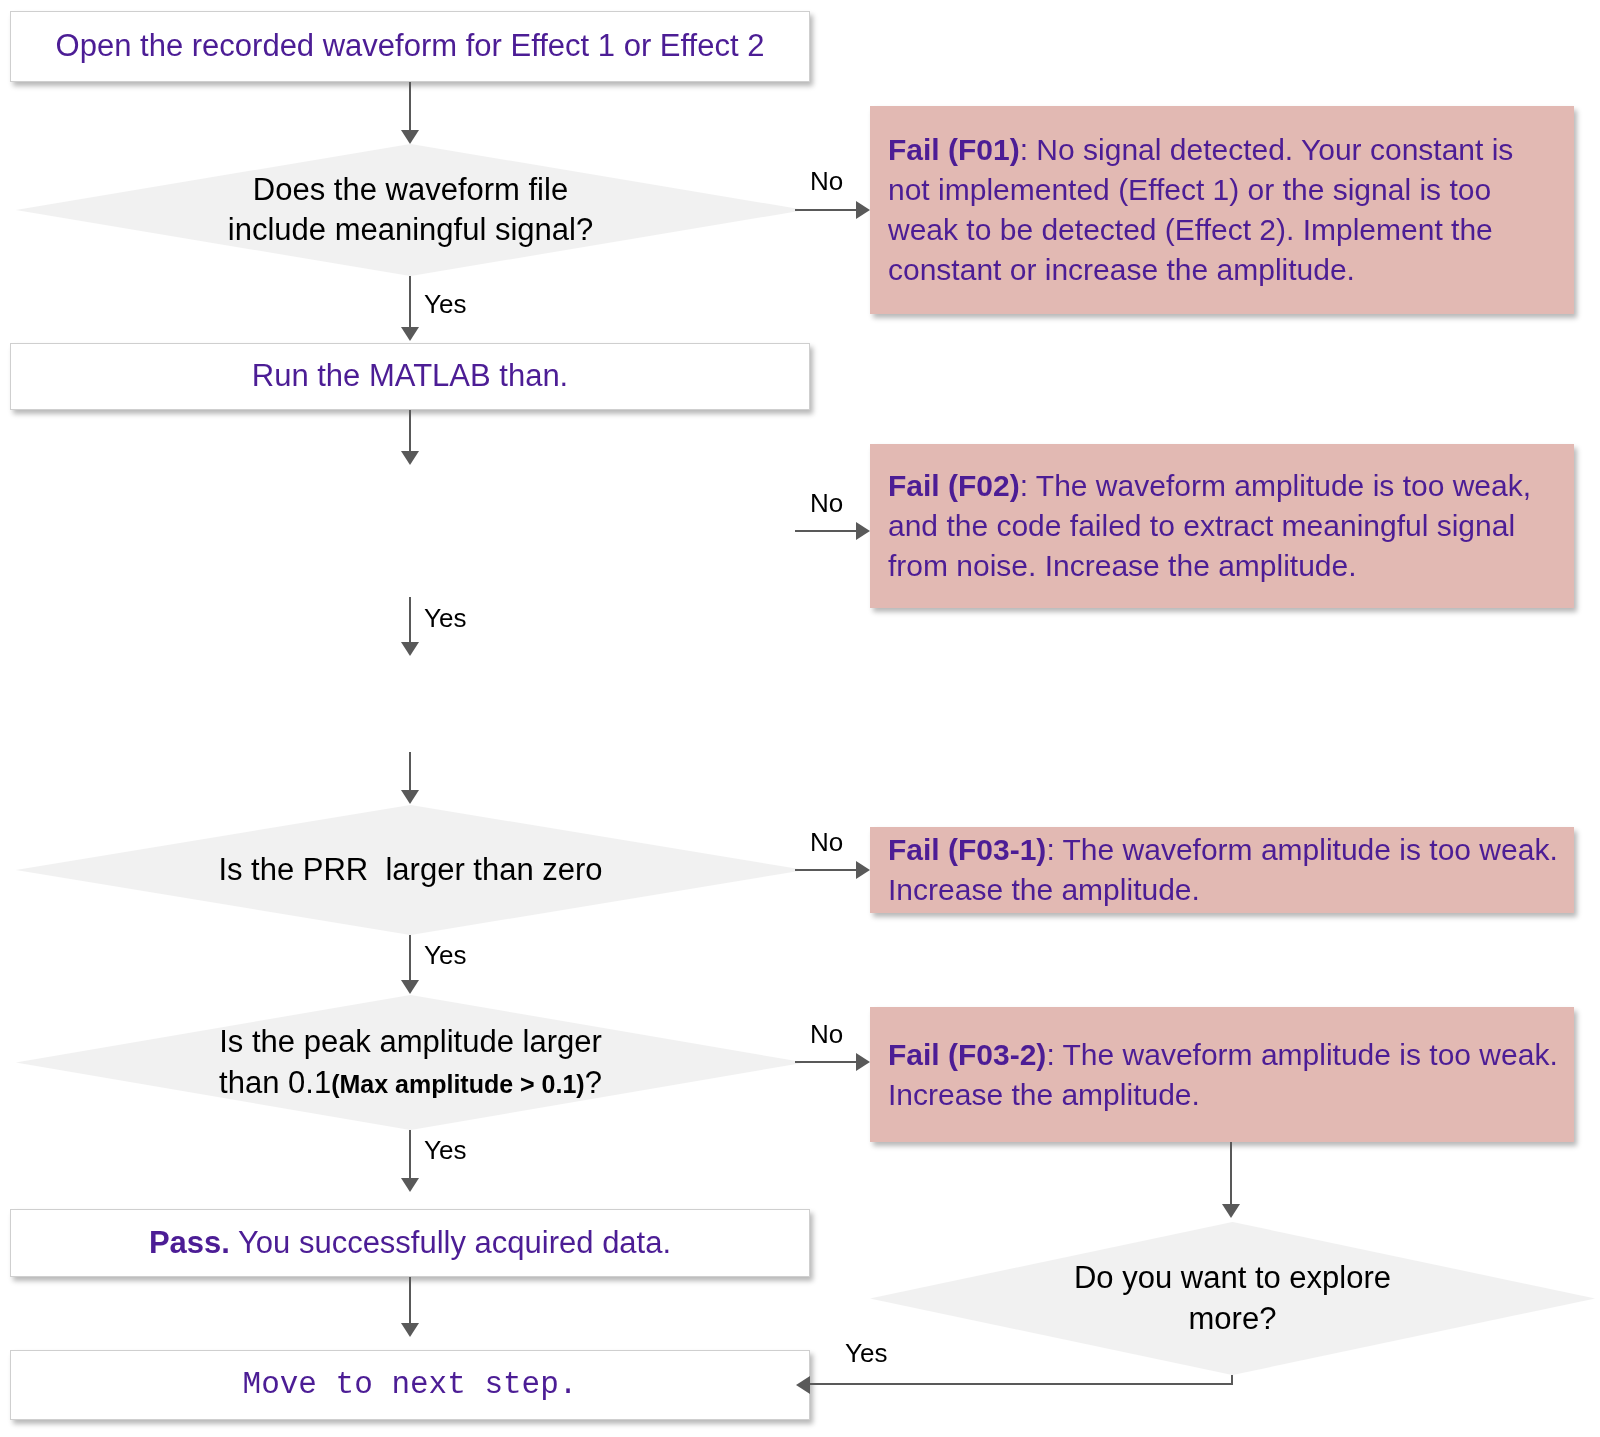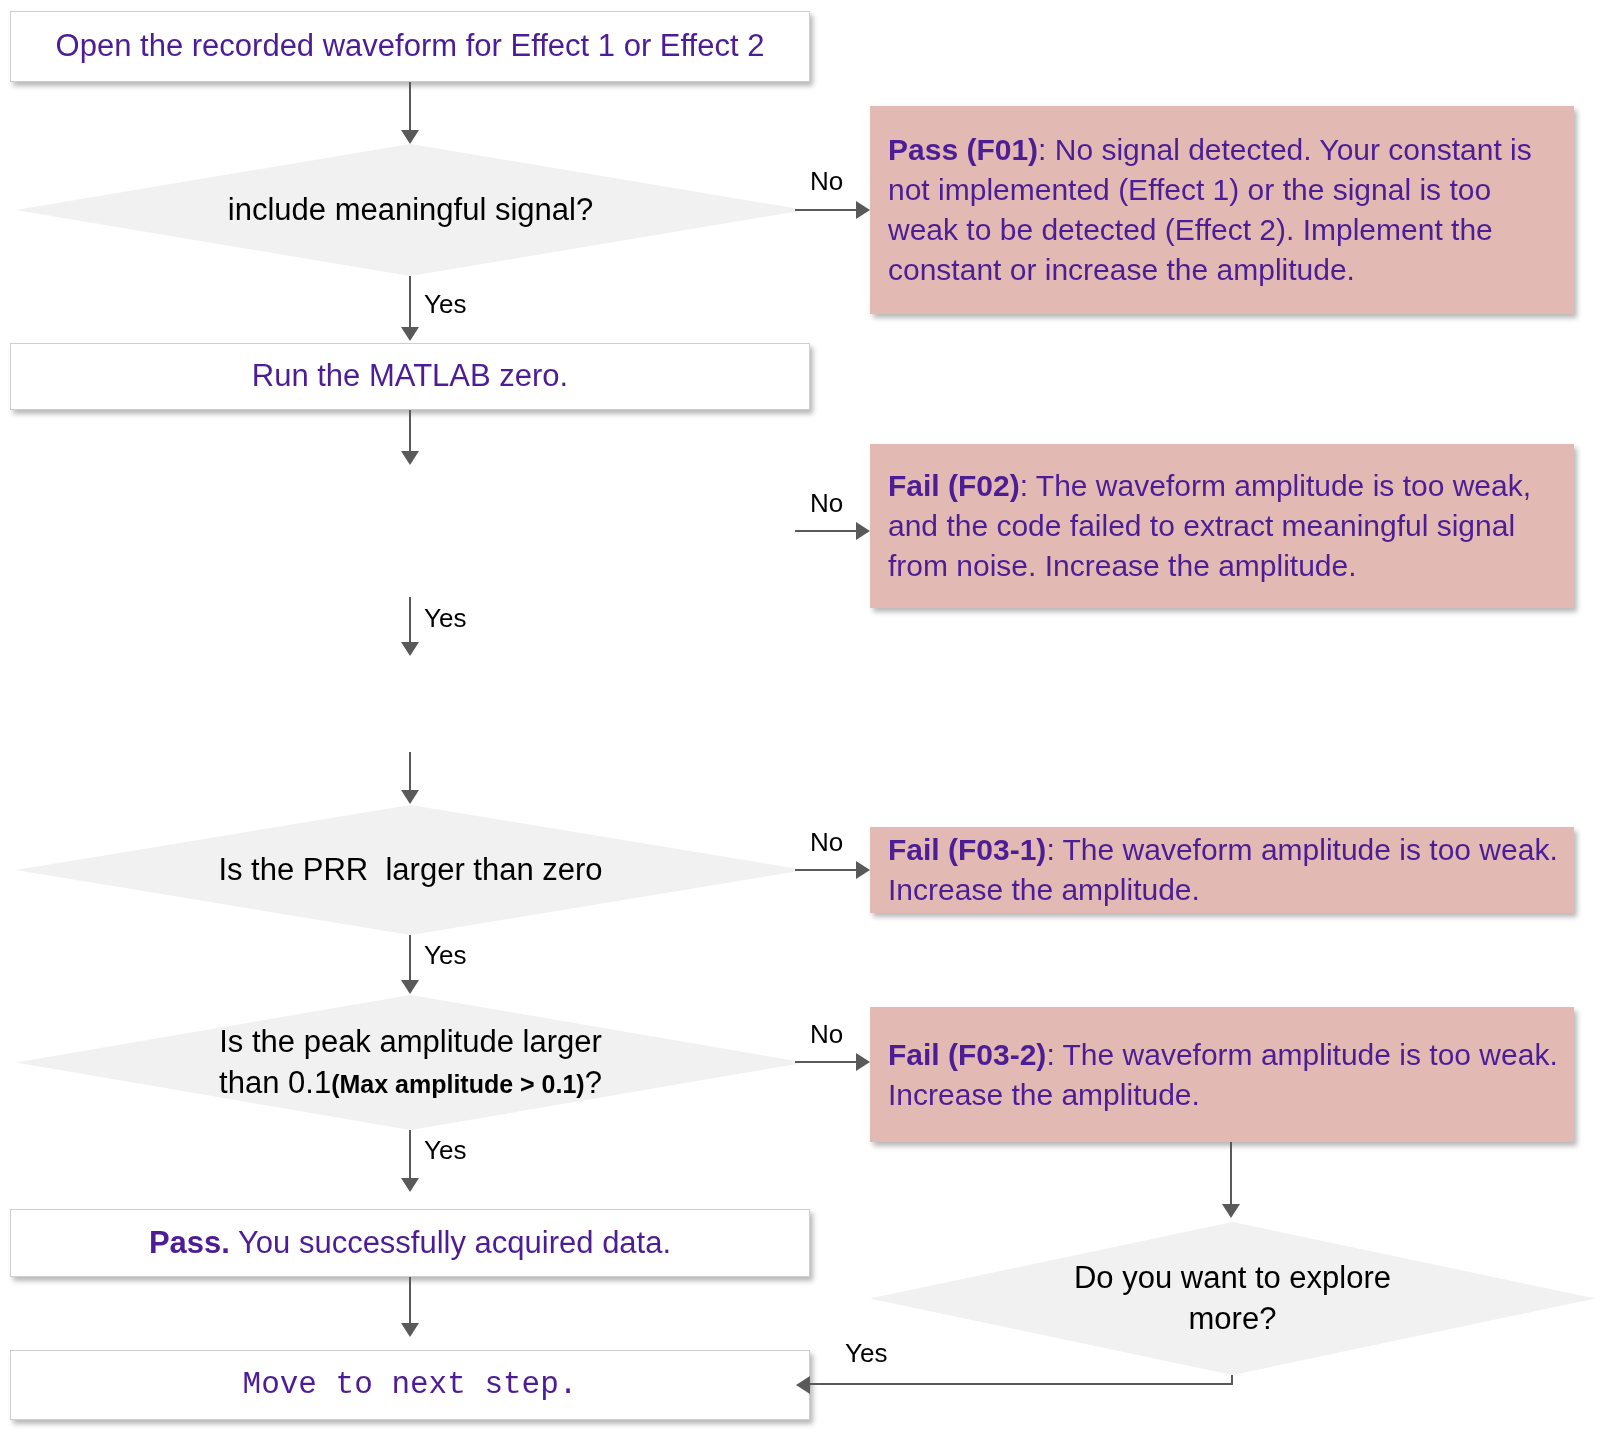--- a/index.html
+++ b/index.html
@@ -127,35 +127,36 @@
     <span>Open the recorded waveform for Effect 1 or Effect 2</span>
   </div>
 
   <div class="vline" style="left:409px; top:82px; height:48px;"></div>
   <div class="arrow-down" style="left:401px; top:130px;"></div>
 
   <div class="diamond-wrap" style="left:16px; top:144px; width:789px; height:132px;">
     <div class="diamond-shape"></div>
     <div class="diamond-label">
       <div>
+        <div>Does the waveform file</div>
         <div>include meaningful signal?</div>
       </div>
     </div>
   </div>
 
   <div class="hline" style="left:795px; top:209px; width:65px;"></div>
   <div class="arrow-right" style="left:856px; top:201px;"></div>
   <div class="edge-label" style="left:810px; top:166px;">No</div>
 
   <div class="vline" style="left:409px; top:276px; height:51px;"></div>
   <div class="arrow-down" style="left:401px; top:327px;"></div>
   <div class="edge-label" style="left:424px; top:289px;">Yes</div>
 
   <div class="node box" style="left:10px; top:343px; width:800px; height:67px;">
-    <span>Run the MATLAB zero.</span>
+    <span>Run the MATLAB than.</span>
   </div>
 
   <div class="vline" style="left:409px; top:410px; height:41px;"></div>
   <div class="arrow-down" style="left:401px; top:451px;"></div>
 
 
   <div class="hline" style="left:795px; top:530px; width:65px;"></div>
   <div class="arrow-right" style="left:856px; top:522px;"></div>
   <div class="edge-label" style="left:810px; top:488px;">No</div>
 
@@ -212,21 +213,21 @@
 
   <div class="vline" style="left:409px; top:1277px; height:46px;"></div>
   <div class="arrow-down" style="left:401px; top:1323px;"></div>
 
   <div class="node box" style="left:10px; top:1350px; width:800px; height:70px;font-family:Liberation Mono, monospace;">
     <span>Move to next step.</span>
   </div>
 
   <div class="node fail" style="left:870px; top:106px; width:704px; height:208px;">
     <span>
-      <b>Pass (F01)</b><span>: No signal detected. Your constant is not implemented (Effect 1) or the signal is too weak to be detected (Effect 2). Implement the constant or increase the amplitude.</span>
+      <b>Fail (F01)</b><span>: No signal detected. Your constant is not implemented (Effect 1) or the signal is too weak to be detected (Effect 2). Implement the constant or increase the amplitude.</span>
     </span>
   </div>
 
   <div class="node fail" style="left:870px; top:444px; width:704px; height:164px;">
     <span>
       <b>Fail (F02)</b><span>: The waveform amplitude is too weak, and the code failed to extract meaningful signal from noise. Increase the amplitude.</span>
     </span>
   </div>
 
   <div class="node fail" style="left:870px; top:827px; width:704px; height:86px;">

